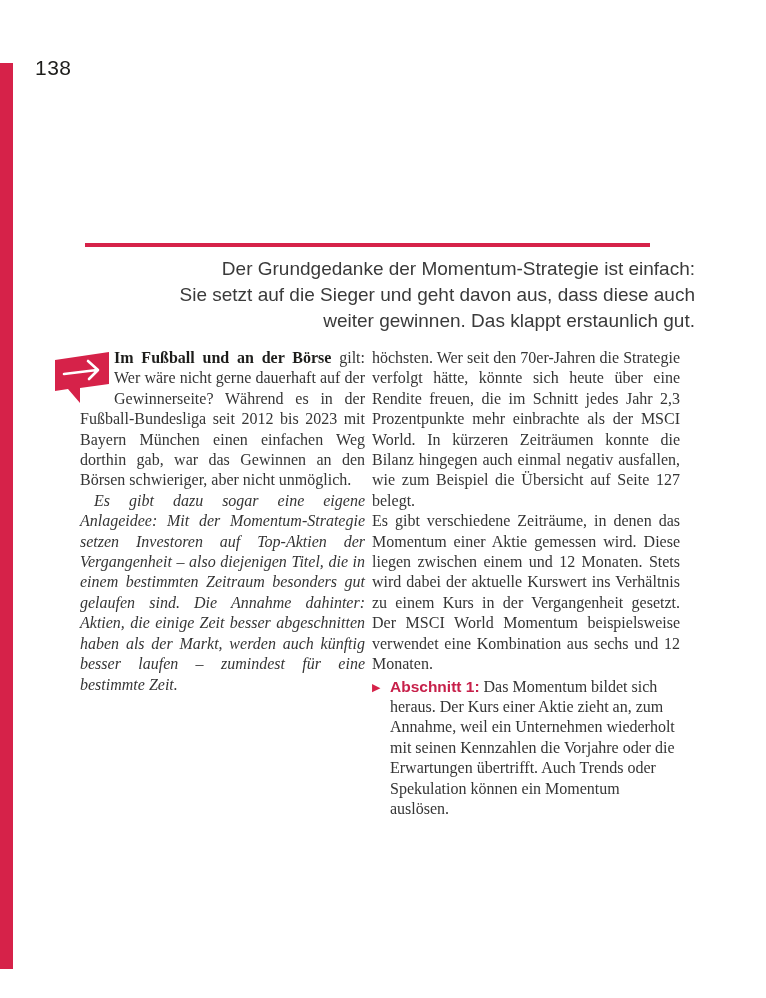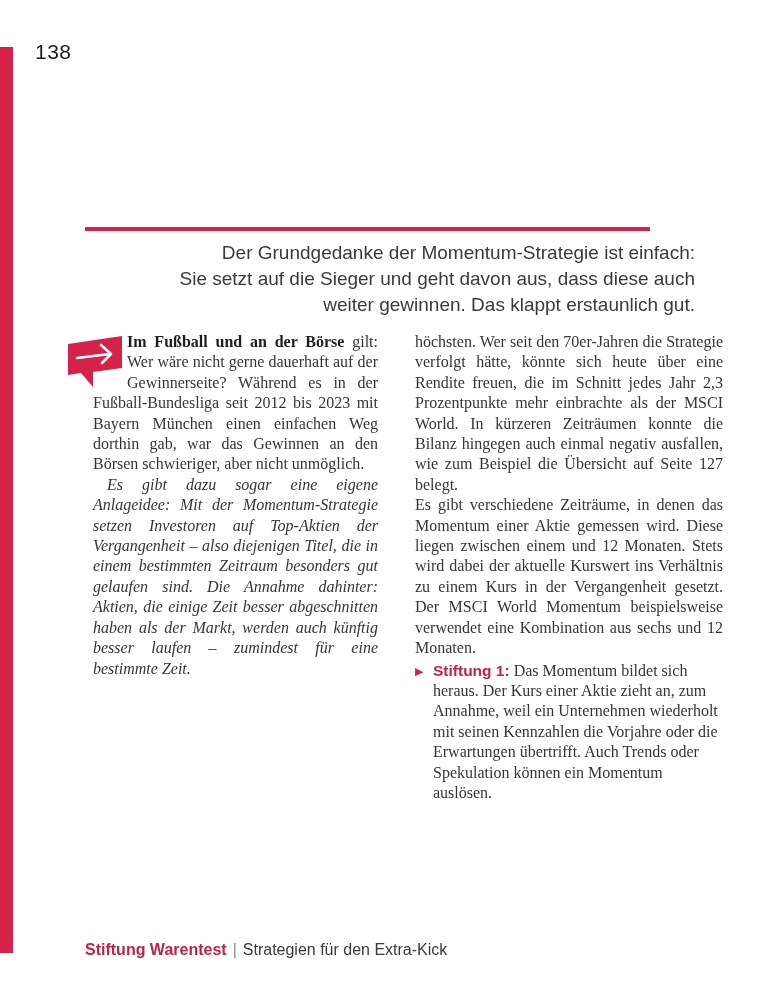--- a/index.html
+++ b/index.html
@@ -2,20 +2,21 @@
 <html lang="de"><head>
 <meta charset="utf-8">
 <style>
   html,body{margin:0;padding:0;background:#ffffff;}
   .page{
     position:relative;
     width:766px;height:964px;
     background:#ffffff;
     font-family:"Liberation Sans",sans-serif;
     overflow:hidden;
+    margin-top:16px;
   }
   .accent-bar{
     position:absolute;left:0;top:47px;width:13px;height:906px;
     background:#d62249;
   }
   .page-number{
     position:absolute;left:35px;top:40px;
     font-size:21px;font-weight:500;color:#1d1d1b;letter-spacing:.5px;
   }
   .article-title{
@@ -27,22 +28,22 @@
     position:absolute;left:85px;top:227px;width:565px;height:4px;
     background:#d62249;
   }
   .intro{
     position:absolute;left:85px;top:240px;margin:0;width:610px;
     font-size:19px;line-height:26px;color:#3a3a3a;
     white-space:pre-line;
     text-align:right;
   }
   .columns{
-    position:absolute;left:93px;top:332px;width:614px;
-    display:flex;gap:37px;
+    position:absolute;left:80px;top:332px;width:614px;
+    display:flex;gap:7px;
     font-family:"Liberation Serif","DejaVu Serif",serif;
     font-size:16px;line-height:20.4px;color:#353535;
   }
   .col-left{width:285px;flex:0 0 285px;}
   .col-right{width:308px;flex:0 0 308px;}
   .body-p{margin:0;text-align:justify;}
   .body-p.indent{text-indent:14px;font-style:italic;}
   .lead-bold{font-weight:bold;color:#1d1d1b;}
   .arrow-float{
     float:left;width:34px;height:42px;
@@ -104,23 +105,20 @@
         </span><span class="lead-bold">Im Fußball und an der Börse</span><span> gilt: Wer wäre nicht gerne dauerhaft auf der Gewinnerseite? Während es in der Fußball-Bundesliga seit 2012 bis 2023 mit Bayern München einen einfachen Weg dorthin gab, war das Gewinnen an den Börsen schwieriger, aber nicht unmöglich.</span>
       </p>
       <p class="body-p indent">Es gibt dazu sogar eine eigene Anlageidee: Mit der Momentum-Strategie setzen Investoren auf Top-Aktien der Vergangenheit – also diejenigen Titel, die in einem bestimmten Zeitraum besonders gut gelaufen sind. Die Annahme dahinter: Aktien, die einige Zeit besser abgeschnitten haben als der Markt, werden auch künftig besser laufen – zumindest für eine bestimmte Zeit.</p>
     </div>
 
     <div class="col-right">
       <p class="body-p">höchsten. Wer seit den 70er-Jahren die Strategie verfolgt hätte, könnte sich heute über eine Rendite freuen, die im Schnitt jedes Jahr 2,3 Prozentpunkte mehr einbrachte als der MSCI World. In kürzeren Zeiträumen konnte die Bilanz hingegen auch einmal negativ ausfallen, wie zum Beispiel die Übersicht auf Seite 127 belegt.</p>
       <p class="body-p">Es gibt verschiedene Zeiträume, in denen das Momentum einer Aktie gemessen wird. Diese liegen zwischen einem und 12 Monaten. Stets wird dabei der aktuelle Kurswert ins Verhältnis zu einem Kurs in der Vergangenheit gesetzt. Der MSCI World Momentum beispielsweise verwendet eine Kombination aus sechs und 12 Monaten.</p>
       <div class="bullet-item">
         <span class="bullet-marker">▶</span>
-        <p class="bullet-text"><span class="bullet-label">Stiftung 1:</span><span> Das Momentum bildet sich heraus. Der Kurs einer Aktie zieht an, zum Annahme, weil ein Unternehmen wiederholt mit seinen Kennzahlen die Vorjahre oder die Erwartungen übertrifft. Auch Trends oder Spekulation können ein Momentum auslösen.</span></p>
+        <p class="bullet-text"><span class="bullet-label">Abschnitt 1:</span><span> Das Momentum bildet sich heraus. Der Kurs einer Aktie zieht an, zum Annahme, weil ein Unternehmen wiederholt mit seinen Kennzahlen die Vorjahre oder die Erwartungen übertrifft. Auch Trends oder Spekulation können ein Momentum auslösen.</span></p>
       </div>
     </div>
 
   </div>
 
-  <div class="page-footer">
-    <span class="footer-brand">Stiftung Warentest</span><span class="footer-sep">|</span><span>Strategien für den Extra-Kick</span>
-  </div>
 
 </div>
 
 </body></html>

